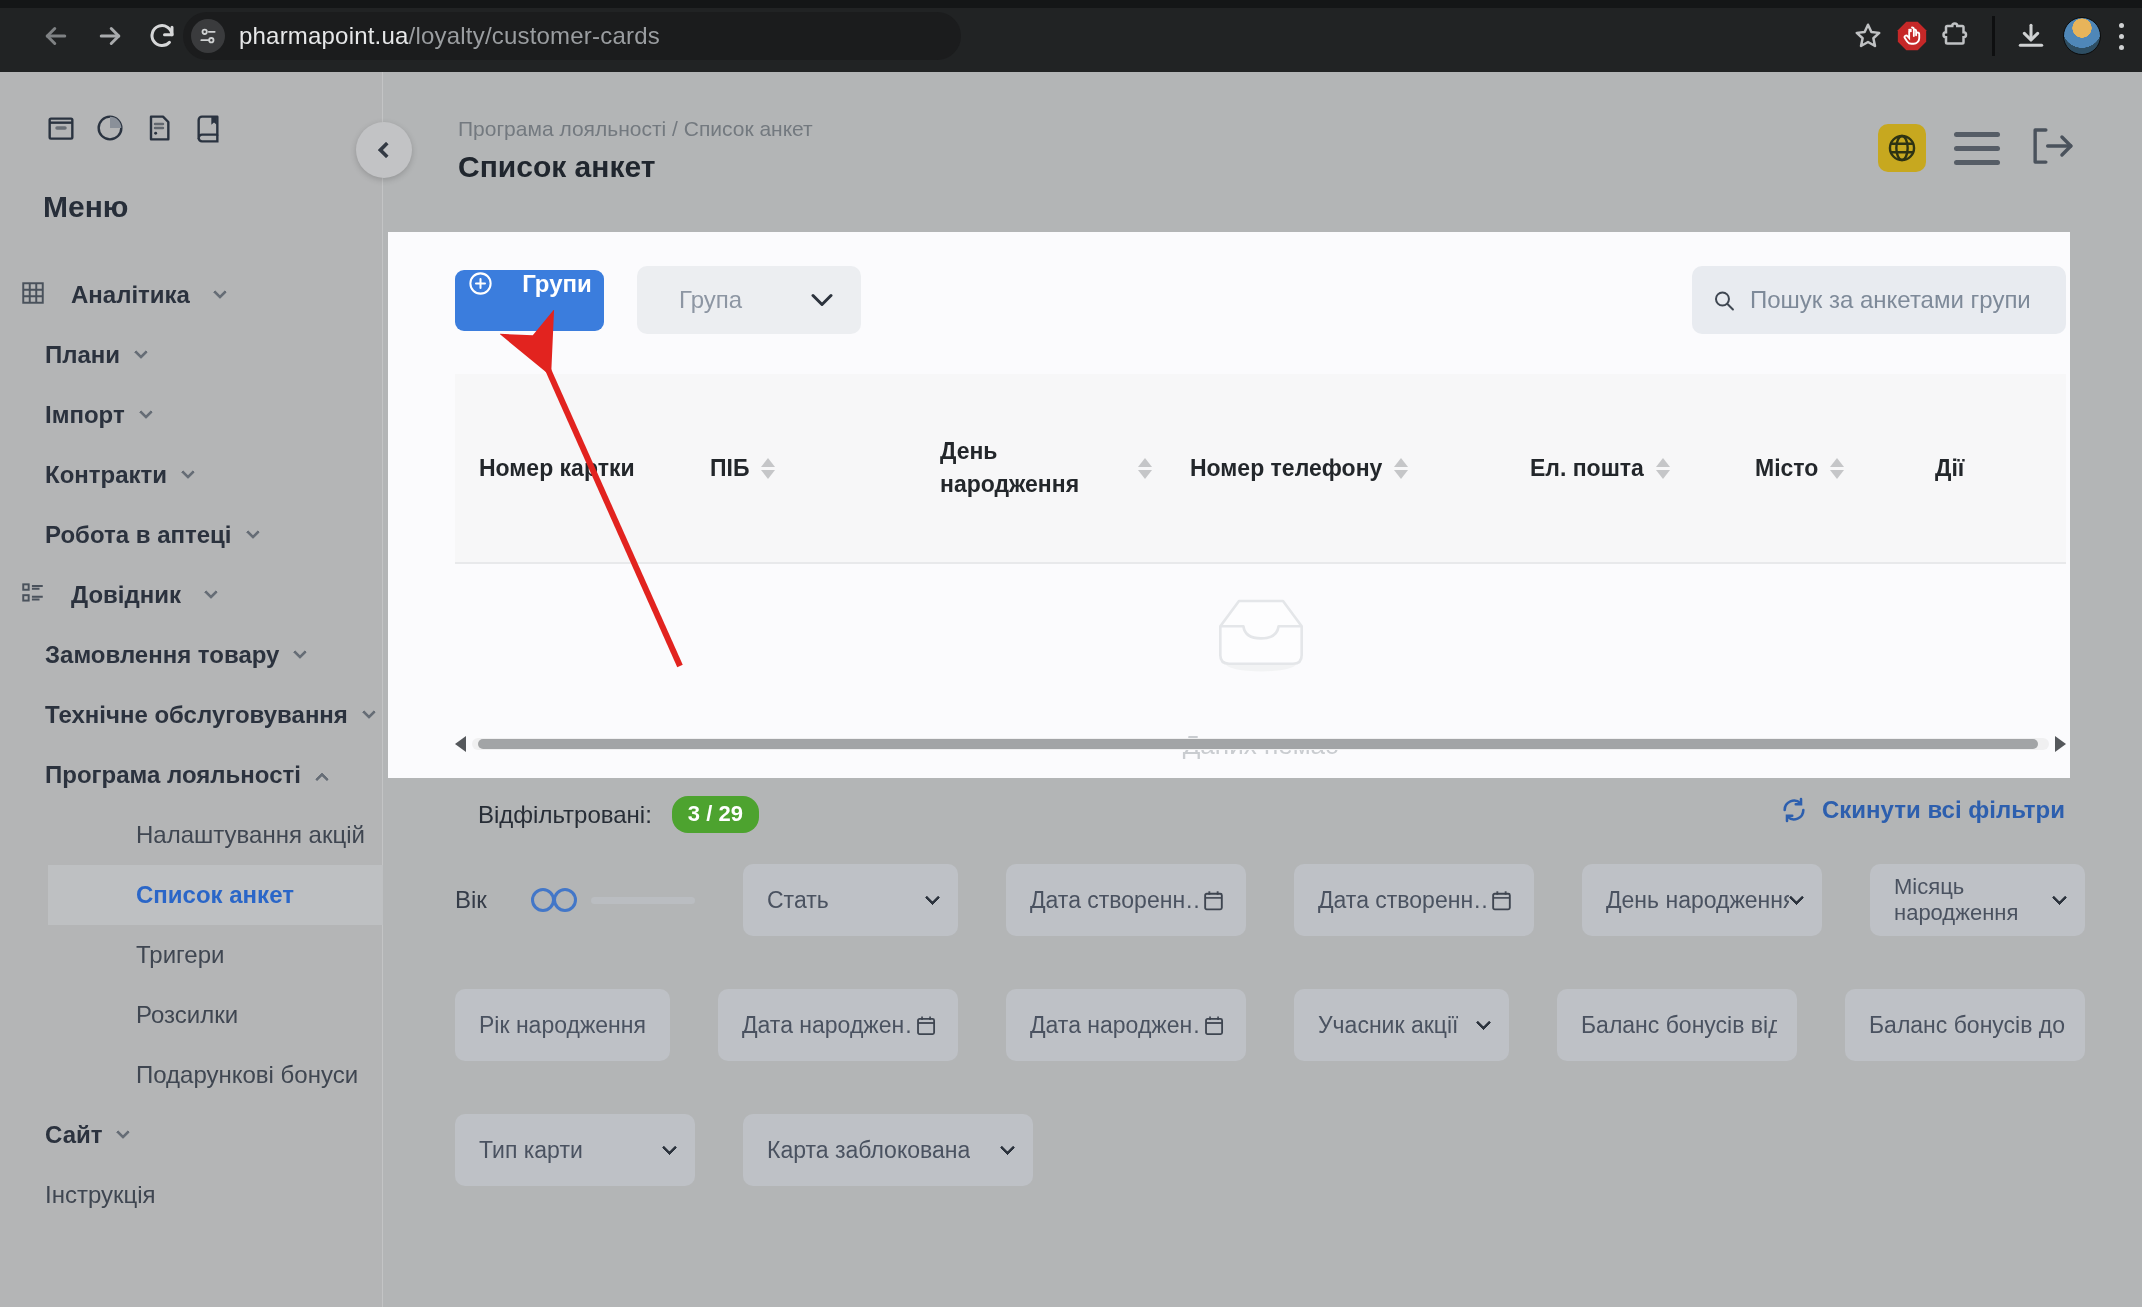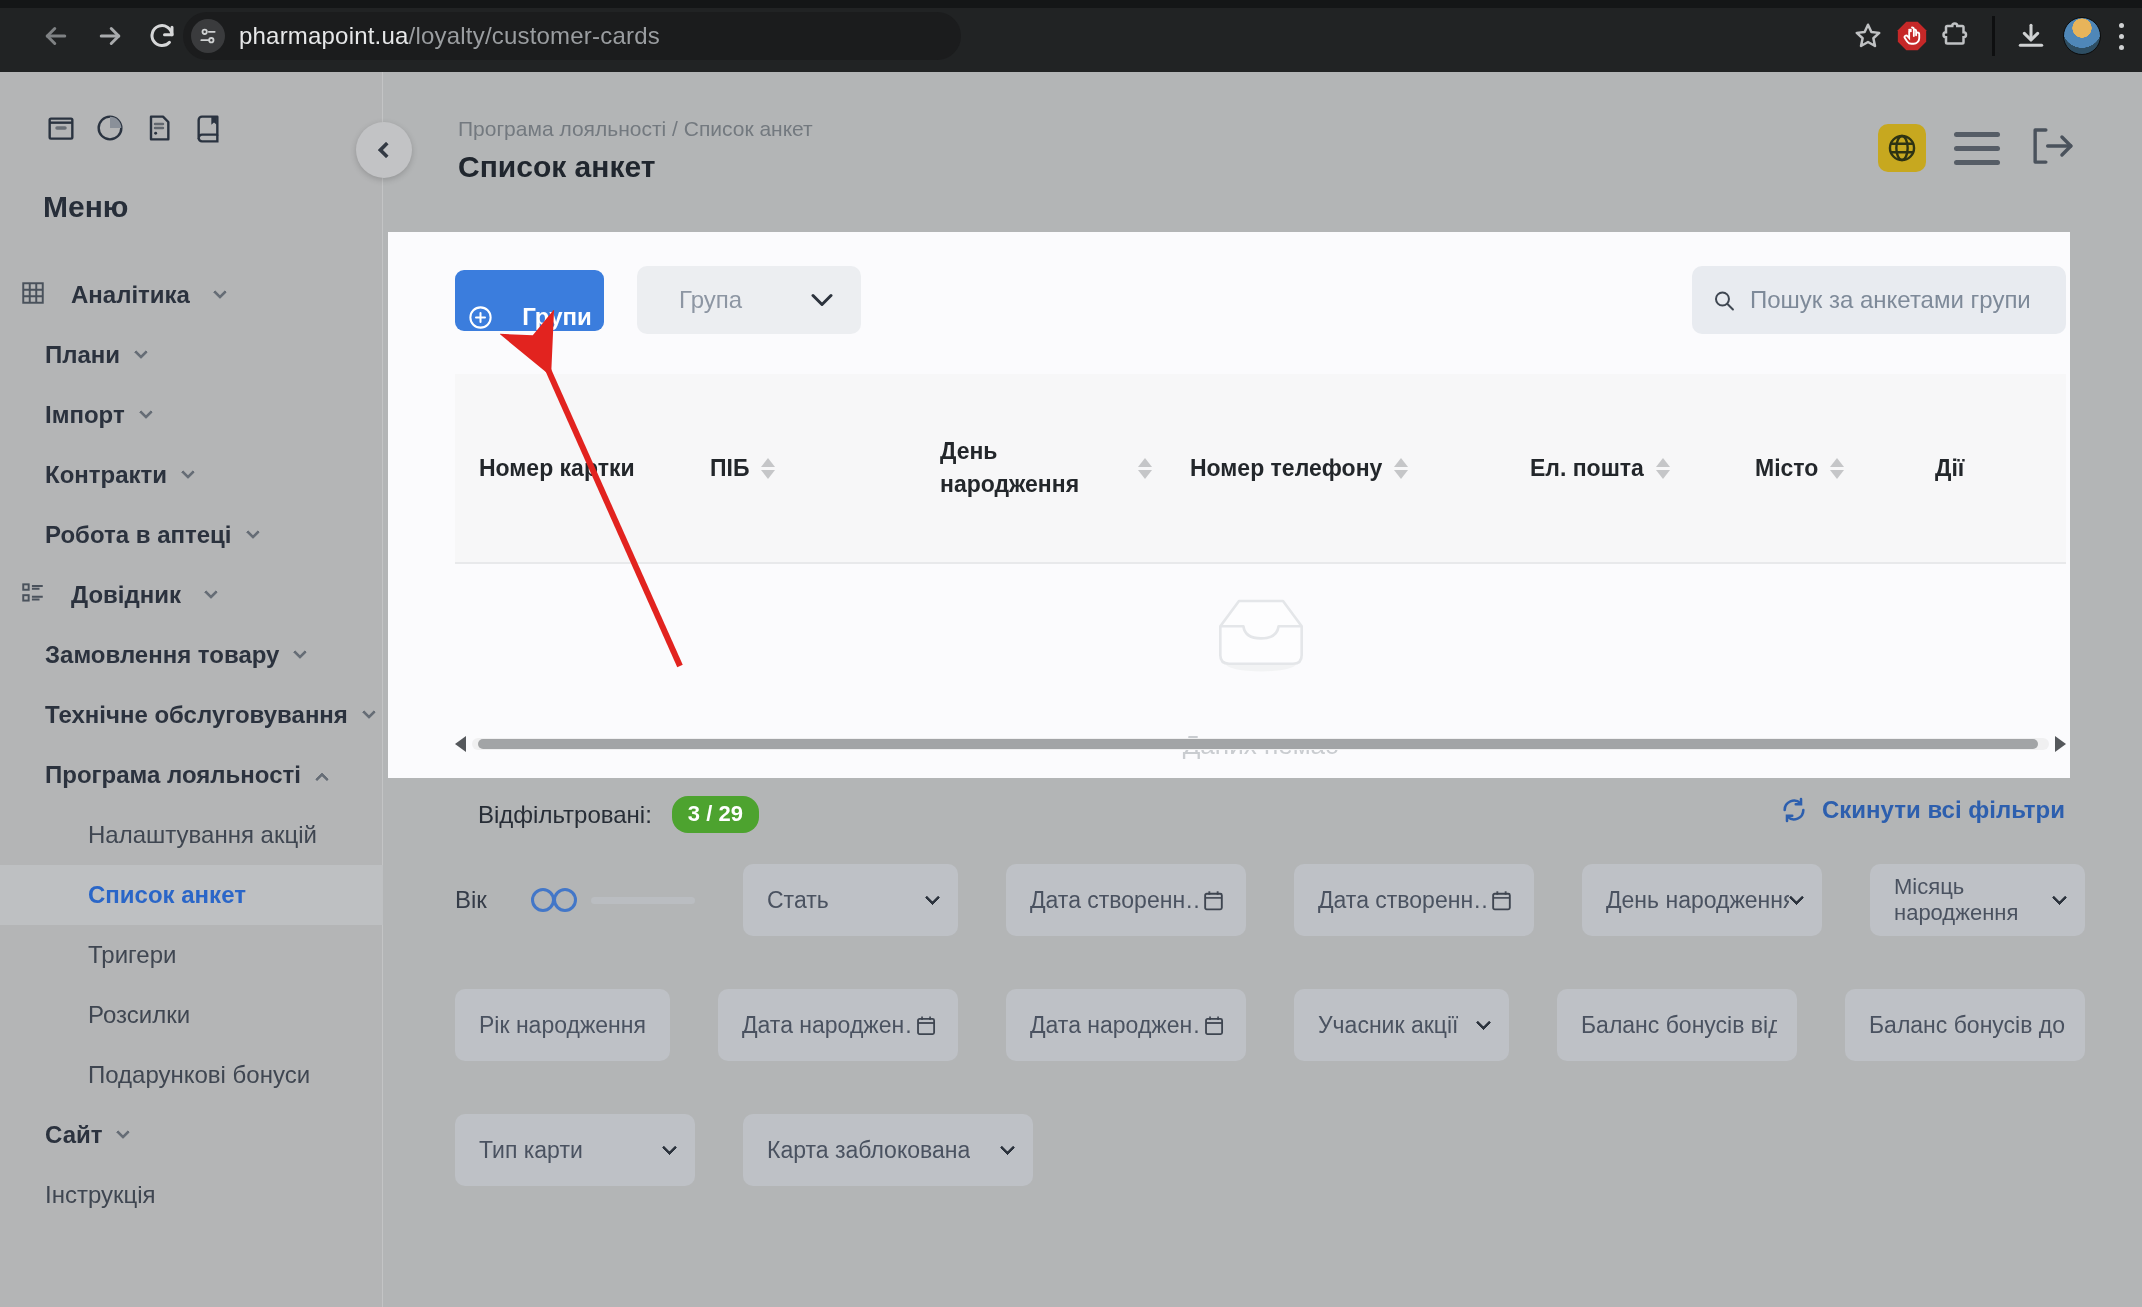--- a/index.html
+++ b/index.html
@@ -30,41 +30,41 @@
   
   .sidebar { position:absolute; left:0; top:0; width:383px; height:1235px; background:#b4b5b6; border-right:1px solid #c3c4c5; }
   .side-top-icons { position:absolute; left:45px; top:40px; display:flex; gap:17px; }
   .side-top-icons svg { display:block; }
   .menu-title { position:absolute; left:43px; top:118px; font-size:30px; font-weight:700; color:#272e39; }
   .side-list { position:absolute; left:0; top:193px; width:383px; }
   .side-item { height:60px; display:flex; align-items:center; padding-left:45px; cursor:pointer; }
   .side-item .lbl { font-size:24px; font-weight:700; color:#2b323e; }
   .side-item.with-icon { padding-left:20px;gap:9px; }
   .side-item.with-icon .lbl { margin-left:16px; }
-  .side-item.sub { padding-left:88px; }
+  .side-item.sub { padding-left:88px;margin-left:48px; }
   .side-item.sub .lbl { font-weight:400; color:#3f4651; }
   .side-item.plain .lbl { font-weight:400; color:#3f4651; }
   .side-item.active { background:#bec0c2; }
   .side-item.active .lbl { color:#2a66c8; font-weight:700; }
   .chev { width:10px; height:10px; border-right:3px solid #666d76; border-bottom:3px solid #666d76; transform:rotate(45deg) translate(-2px,-2px); margin-left:16px; border-radius:1px; }
   .chev.up { transform:rotate(-135deg) translate(-3px,-3px); }
 
   
   .collapse-btn { position:absolute; left:356px; top:50px; width:56px; height:56px; border-radius:50%; background:#c2c3c5; box-shadow:0 2px 6px rgba(0,0,0,0.18); display:flex; align-items:center; justify-content:center; }
   .collapse-btn .chevL { width:12px; height:12px; border-left:4px solid #333a44; border-bottom:4px solid #333a44; transform:rotate(45deg); border-radius:1px; margin-left:4px; }
   .breadcrumb { position:absolute; left:458px; top:45px; font-size:21px; color:#73797f; }
   .page-title { position:absolute; left:458px; top:78px; font-size:30px; font-weight:700; color:#20262e; }
   .hdr-actions { position:absolute; top:52px; right:64px; display:flex; align-items:center; gap:28px; }
   .globe-btn { width:48px; height:48px; border-radius:10px; background:#c7a81f; display:flex; align-items:center; justify-content:center; }
   .burger { display:flex; flex-direction:column; gap:9px; }
   .burger span { width:46px; height:5px; border-radius:3px; background:#565d66; }
 
   
   .card { position:absolute; left:388px; top:160px; width:1682px; height:546px; background:#fbfbfd; }
-  .btn-groups { position:absolute; left:67px; top:38px; width:149px; height:61px; border-radius:9px; background:#3b7ddd; color:#ffffff; font-size:24px; font-weight:700; display:flex; align-items:flex-end; justify-content:center; gap:28px; border:none; cursor:pointer; }
+  .btn-groups { position:absolute; left:67px; top:38px; width:149px; height:61px; border-radius:9px; background:#3b7ddd; color:#ffffff; font-size:24px; font-weight:700; display:flex; align-items:flex-start; justify-content:center; gap:28px; border:none; cursor:pointer; }
   .sel-group { position:absolute; left:249px; top:34px; width:224px; height:68px; border-radius:10px; background:#eceef1; display:flex; align-items:center; justify-content:space-between; padding:0 28px 0 42px; cursor:pointer; }
   .sel-group .txt { font-size:24px; color:#8d96a3; }
   .search-box { position:absolute; right:4px; top:34px; width:374px; height:68px; border-radius:10px; background:#e8ebf0; display:flex; align-items:center; padding:0 20px; }
   .search-box input { border:none; outline:none; background:transparent; font-size:24px; color:#3c4552; width:100%; margin-left:14px; font-family:inherit; }
   .search-box input::placeholder { color:#7e8a99; }
 
   .thead { position:absolute; left:67px; top:142px; width:1611px; height:190px; background:#f7f7f8; border-bottom:2px solid #e8e9eb; display:flex; }
   .th { display:flex; align-items:center; font-size:23px; font-weight:700; color:#23272b; padding-right:8px; }
   .th .sort { display:flex; flex-direction:column; gap:3px; margin-left:12px; cursor:pointer; }
   .sort .t-up { width:0; height:0; border-left:7px solid transparent; border-right:7px solid transparent; border-bottom:9px solid #c5c6c8; }

